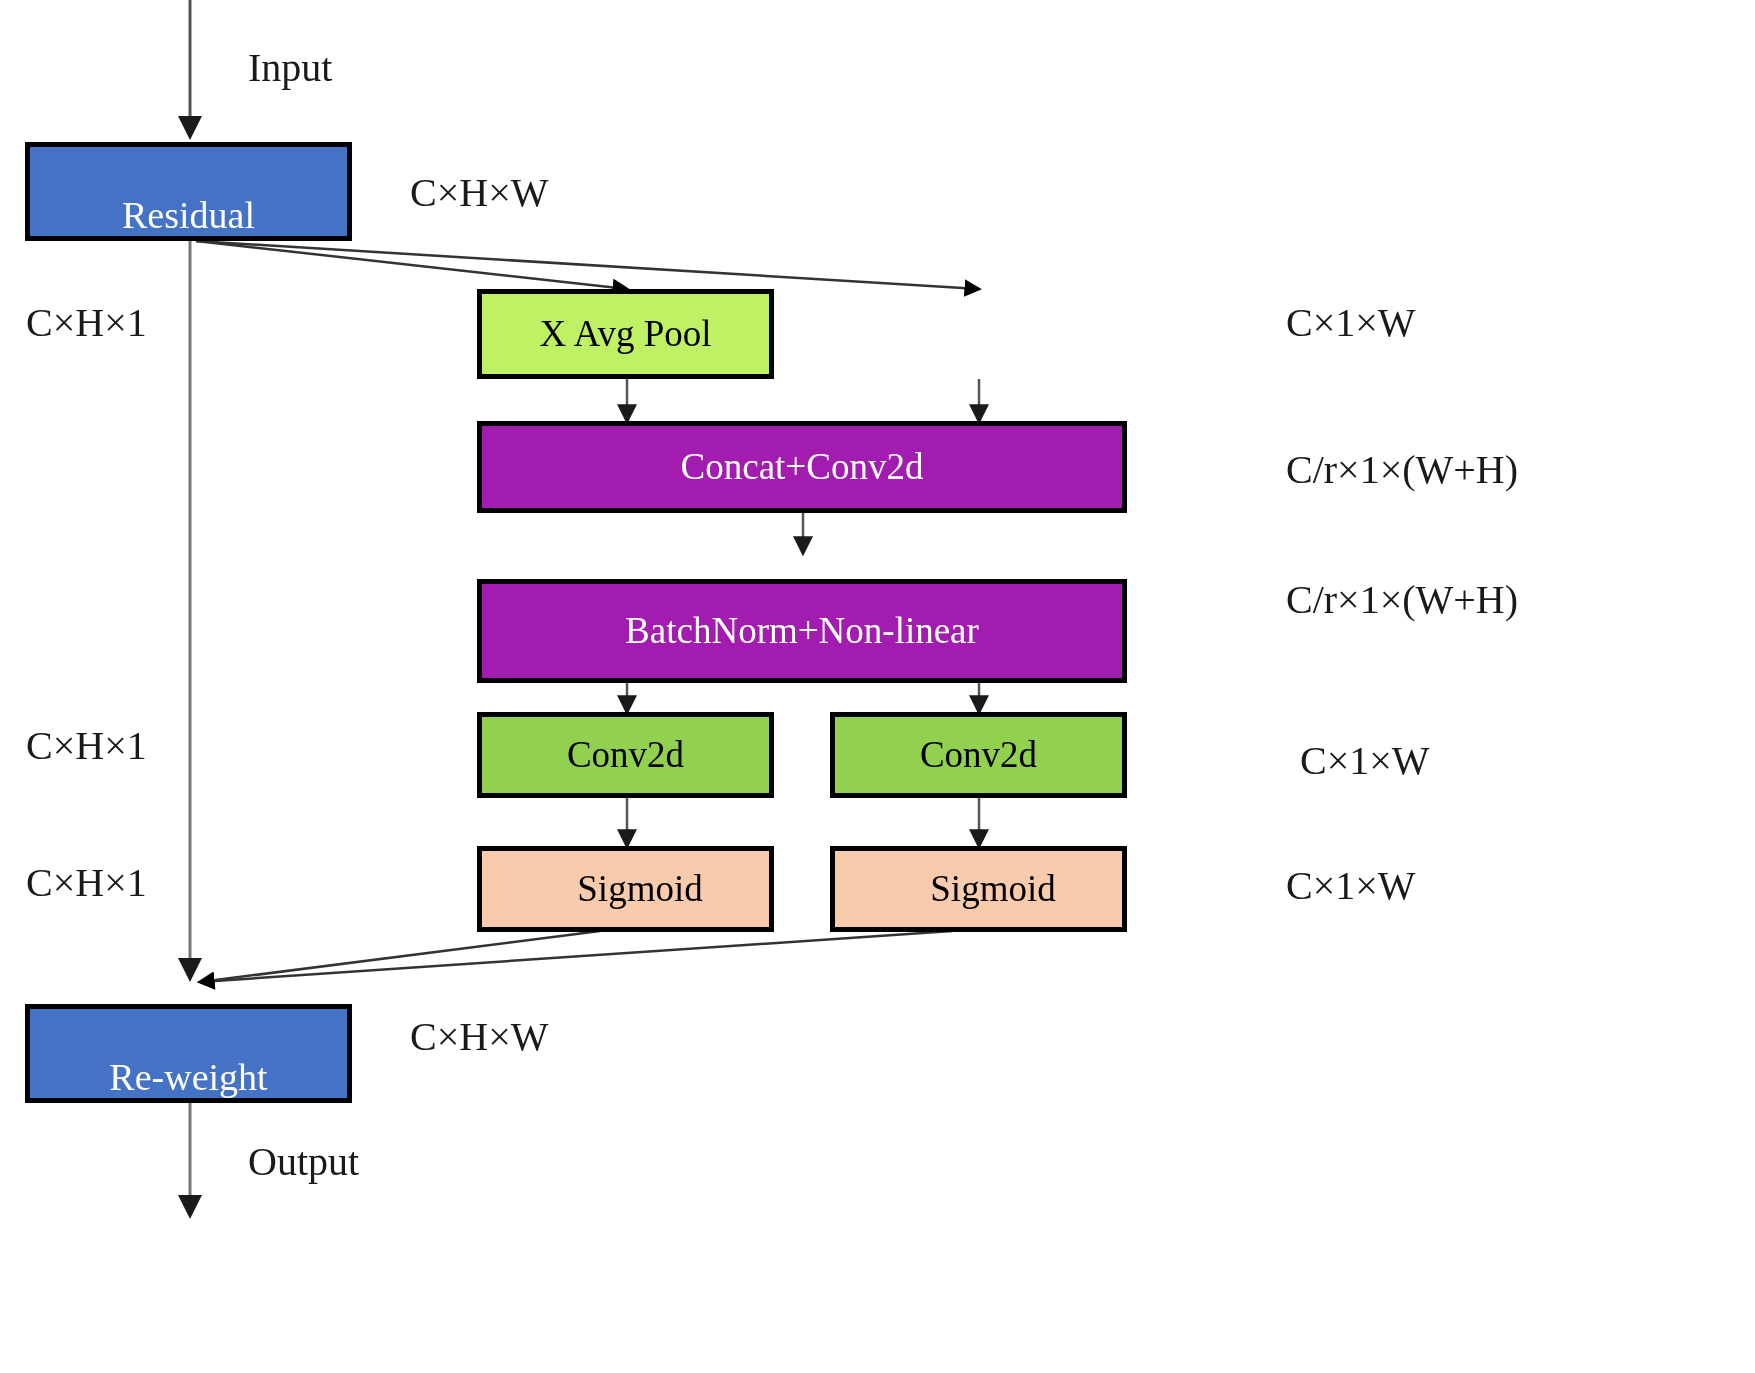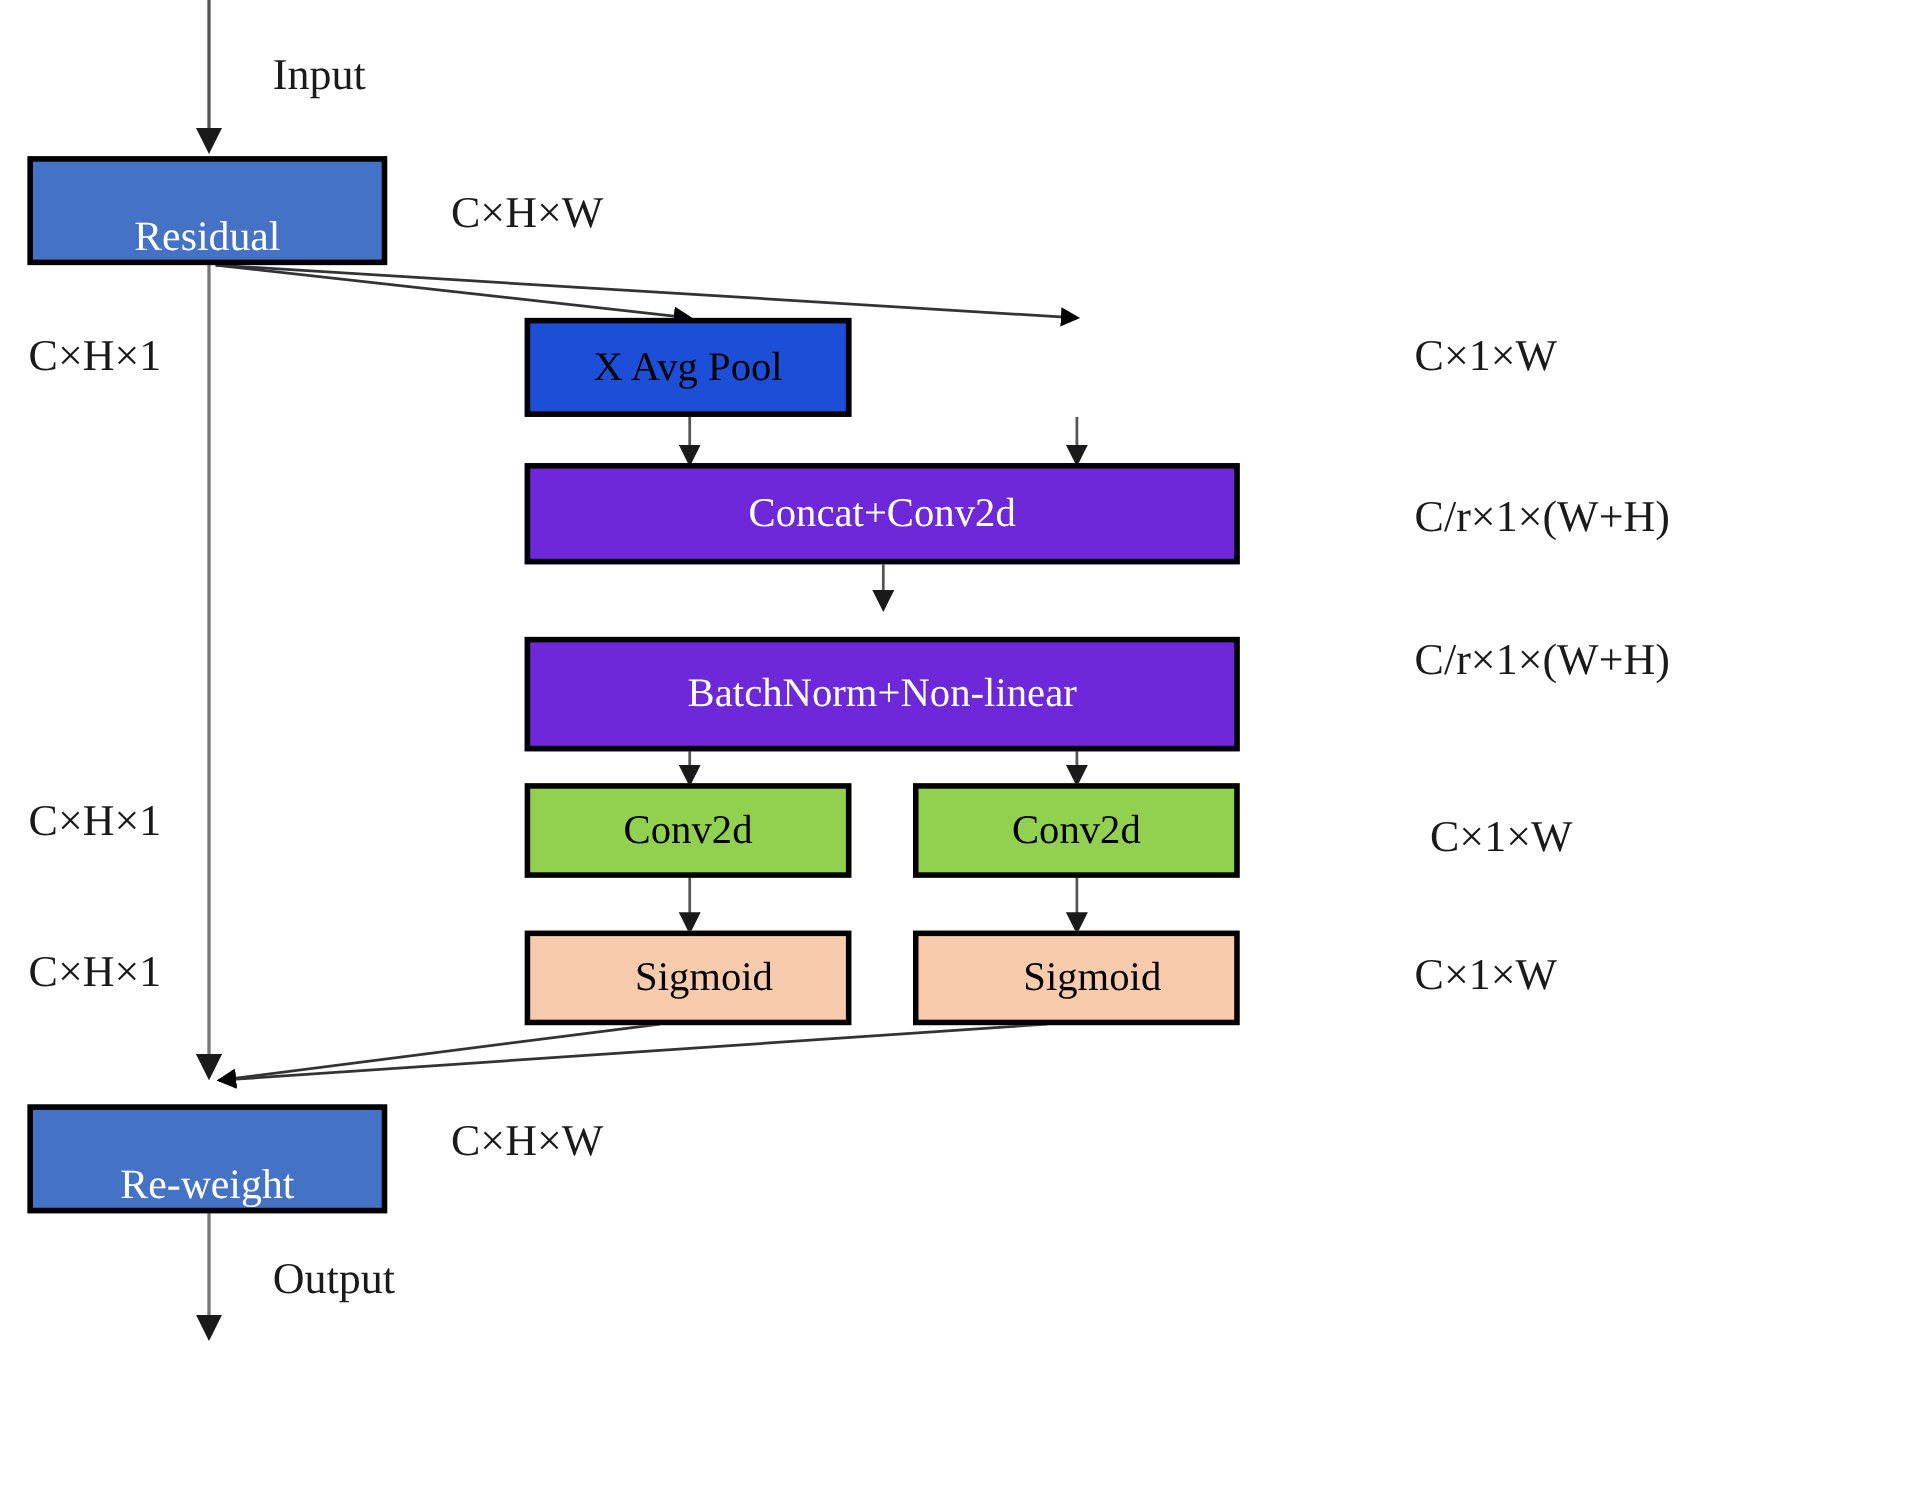--- a/index.html
+++ b/index.html
@@ -6,22 +6,22 @@
   body{width:1755px;height:1373px;position:relative;overflow:hidden;
        font-family:"Liberation Serif","DejaVu Serif",serif;}
   #canvas{position:absolute;left:0;top:0;width:1755px;height:1373px;}
   svg.edges{position:absolute;left:0;top:0;width:1755px;height:1373px;overflow:visible;}
   .node{position:absolute;box-sizing:border-box;border:5px solid #000000;
         display:flex;align-items:center;justify-content:center;
         text-align:center;line-height:1.05;white-space:nowrap;}
   .node span{display:block;}
   .lbl{position:absolute;color:#1a1a1a;white-space:nowrap;}
   .blue{background:#4472C4;color:#ffffff;align-items:flex-end;}
-  .gold{background:#1d4ed8;color:#000000;}
-  .red{background:#6d28d9;color:#ffffff;}
+  .gold{background:#bef264;color:#000000;}
+  .red{background:#a21caf;color:#ffffff;}
   .green{background:#92D050;color:#000000;}
   .peach{background:#F8CBAD;color:#000000;padding-left:29px;}
 </style>
 </head>
 <body>
 
 <div id="canvas">
 
   <svg class="edges" viewBox="0 0 1755 1373" preserveAspectRatio="none">
     <defs>

